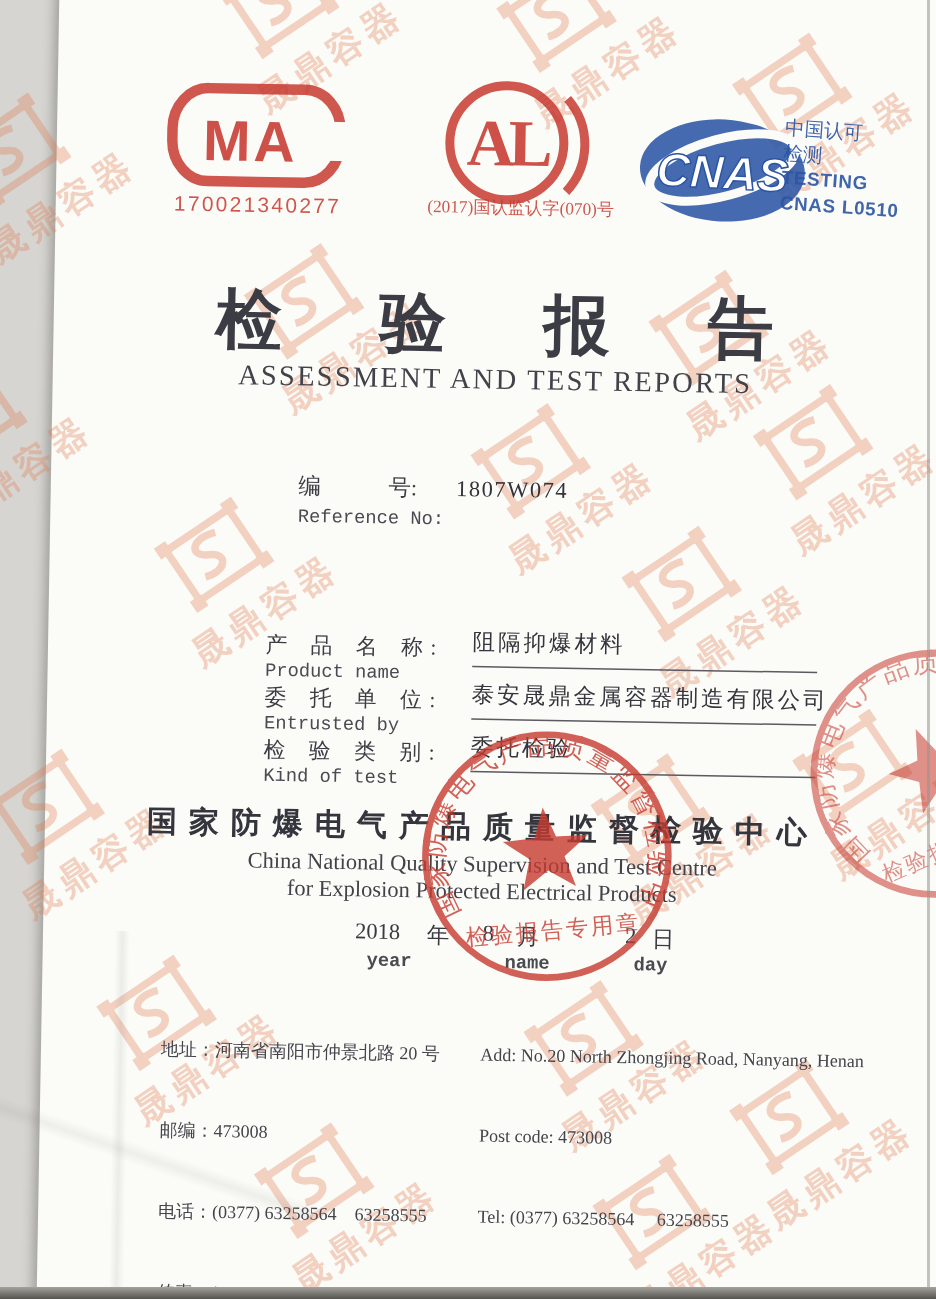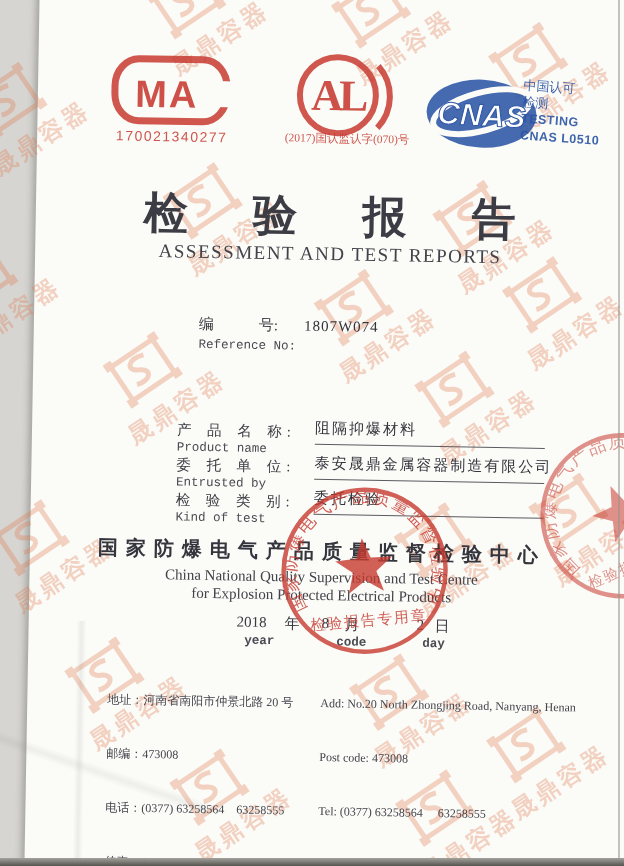--- a/index.html
+++ b/index.html
@@ -346,21 +346,21 @@
       <div class="abs date-row" style="left:248px;top:610px;width:230px;height:18px;">
         <span style="left:0;">2018</span>
         <span style="left:48px;">年</span>
         <span style="left:85px;">8</span>
         <span style="left:108px;">月</span>
         <span style="left:180px;">2</span>
         <span style="left:198px;">日</span>
       </div>
       <div class="abs date-labels mono" style="left:248px;top:630px;width:230px;height:16px;">
         <span style="left:8px;">year</span>
-        <span style="left:100px;">code</span>
+        <span style="left:100px;">name</span>
         <span style="left:186px;">day</span>
       </div>
 
       <div class="abs foot" style="left:120px;top:653px;">
         <div>地址：河南省南阳市仲景北路 20 号</div>
         <div>邮编：473008</div>
         <div>电话：(0377) 63258564    63258555</div>
         <div>传真：(0377) 63208175</div>
         
         

